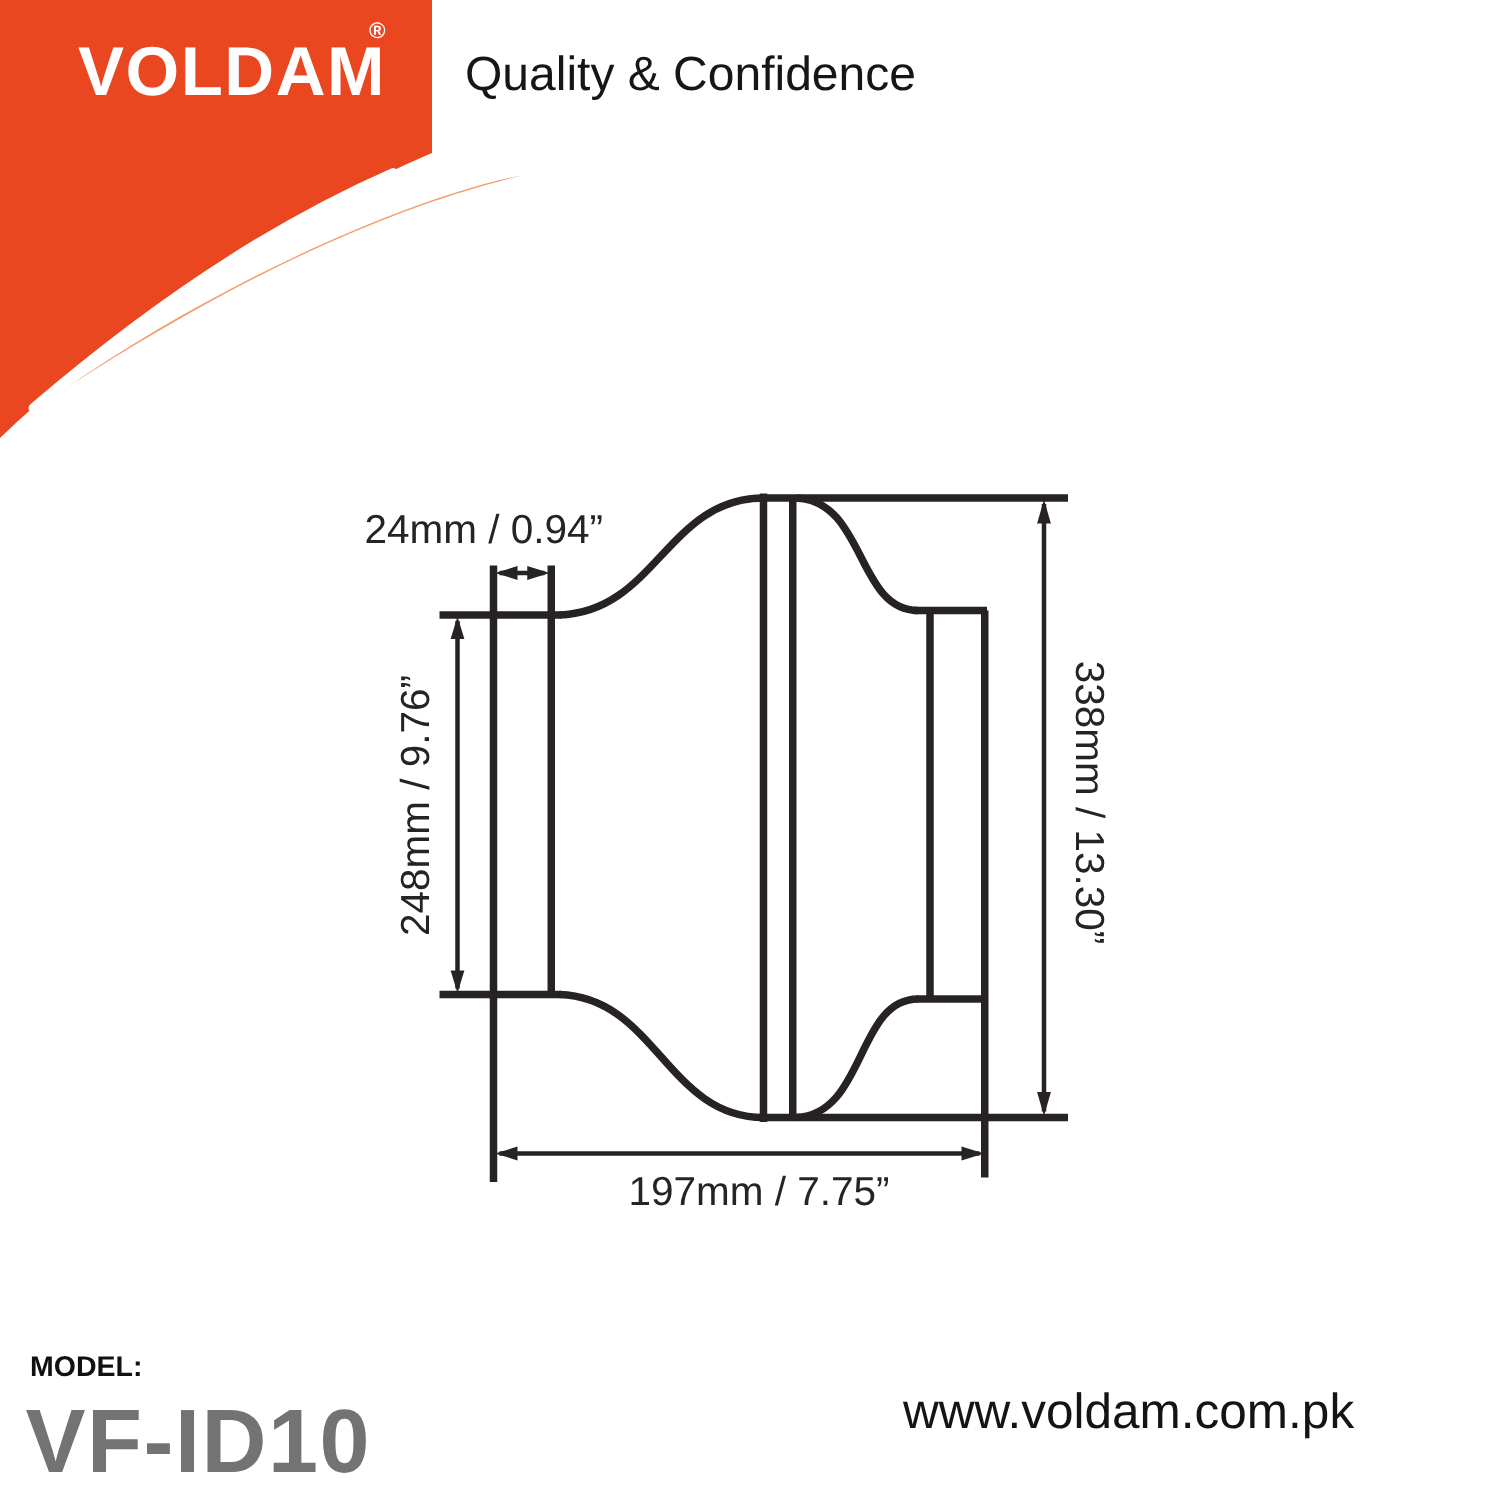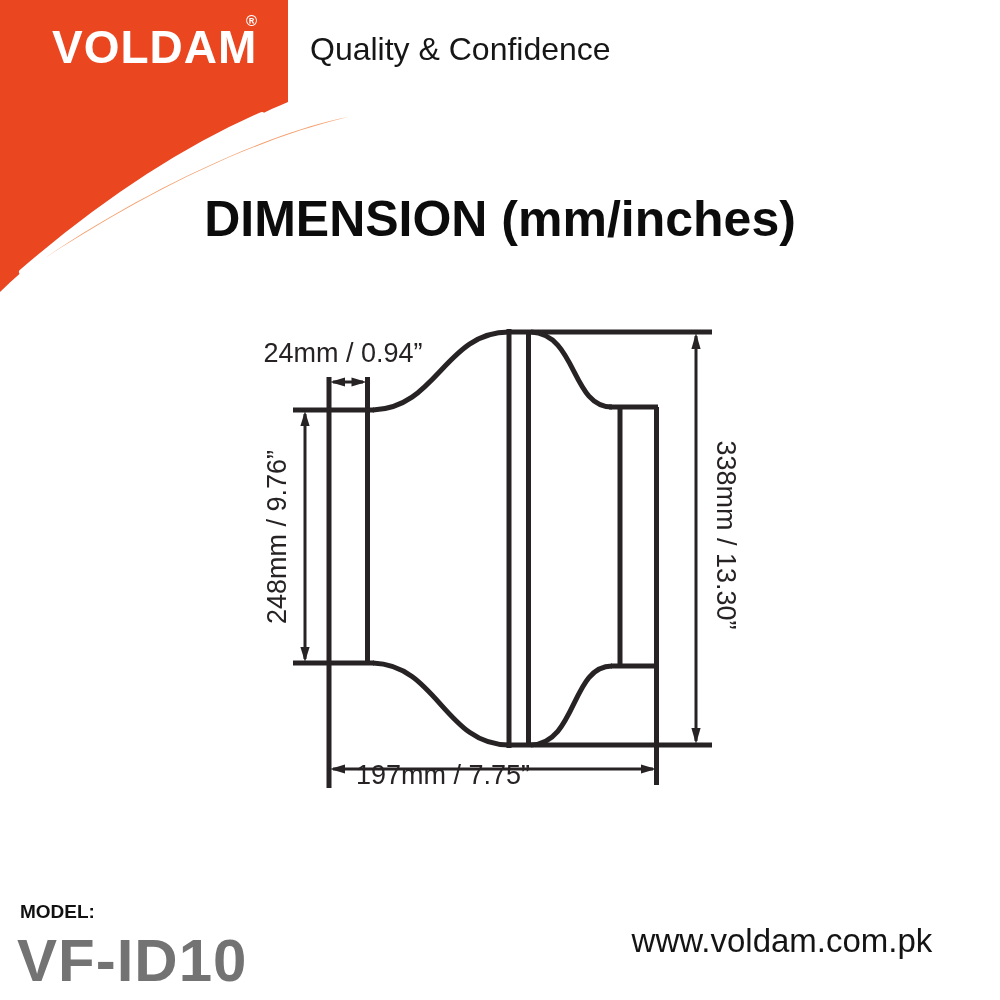--- a/index.html
+++ b/index.html
@@ -19,51 +19,50 @@
   .tagline { left:310px; top:31px; font-size:32px; color:#161616; }
 
   
   .page-title {
     left:150px; top:190px; width:700px; text-align:center;
     font-size:50px; font-weight:bold; color:#0c0c0c; letter-spacing:0px;
   }
 
   
   .dim-label { color:#272324; font-size:27px; white-space:nowrap; }
-  .dim-24  { left:243px; top:338px; width:200px; text-align:center; }
+  .dim-24  { left:243px; top:338px; width:200px; text-align:left; }
   .dim-248 {
     left:139px; top:520px; width:280px; height:34px; text-align:center;
     transform:rotate(-90deg); transform-origin:center;
   }
   .dim-338 {
     left:584px; top:518px; width:280px; height:34px; text-align:center;
     transform:rotate(90deg); transform-origin:center;
   }
-  .dim-197 { left:356px; top:760px; width:300px; }
+  .dim-197 { left:356px; top:779px; width:300px; text-align:center; }
 
   
   .model-label { left:20px; top:901px; font-size:19px; font-weight:bold; color:#111; }
   .model-value { left:17px; top:926px; font-size:60px; font-weight:bold; color:#737373; letter-spacing:1px; }
-  .website { left:602px; top:922px; width:360px; text-align:center; font-size:33px; color:#141414; }
+  .website { left:602px; top:922px; width:360px; text-align:left; font-size:33px; color:#141414; }
 </style>
 </head>
 <body>
 
 <div class="canvas">
 
   <svg class="abs logo-svg" width="400" height="330" viewBox="0 0 400 330">
     <path d="M0,0 H288 V102 C240,122 170,160 105,207 C65,236 30,263 0,292 Z" fill="#EA4620"></path>
     <path d="M262,115 C182,150 100,205 22,272" fill="none" stroke="#ffffff" stroke-width="6" stroke-linecap="round"></path>
     <path d="M348,117 C240,143 135,200 45,258 C110,213 195,168 270,140 C297,130 325,121 348,117 Z" fill="#F49E6C"></path>
   </svg>
   <div class="abs logo-text">VOLDAM</div>
   <div class="abs reg-mark">®</div>
   <div class="abs tagline">Quality &amp; Confidence</div>
 
-  <div class="abs page-title">DIMENSION (mm/inches)</div>
 
   <svg class="abs" style="left:0; top:0;" width="1000" height="1000" viewBox="0 0 1000 1000">
 
     <g fill="none" stroke="#272324" stroke-width="5">
 
       <path d="M329,377 V788"></path>
       <path d="M367.5,377 V663"></path>
       <path d="M293,410 H374"></path>
       <path d="M293,663 H374"></path>
 

